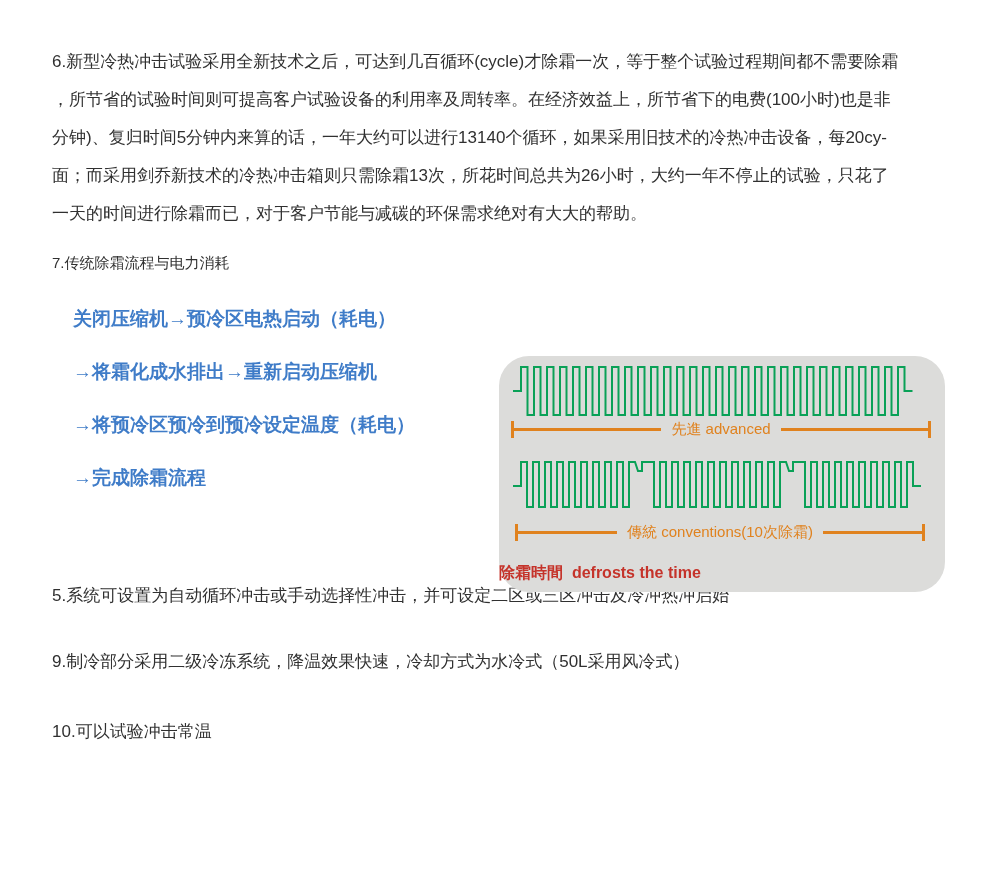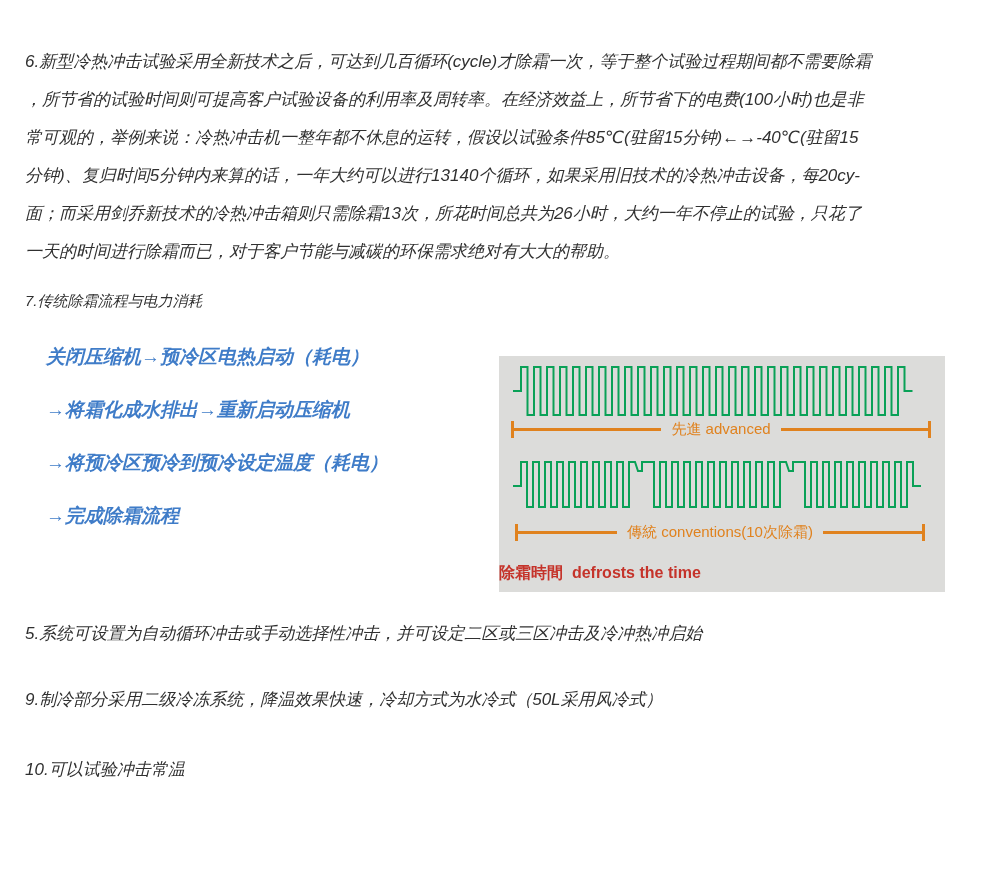--- a/index.html
+++ b/index.html
@@ -6,21 +6,21 @@
   html, body { background: #ffffff; }
   .page {
     position: relative;
     width: 1000px;
     height: 889px;
     background: #ffffff;
     font-family: "Liberation Sans", "DejaVu Sans", sans-serif;
     color: #303030;
     overflow: hidden;
   }
-  .content { padding: 43px 32px 0 25px; font-style: italic; }
+  .content { padding: 43px 32px 0 52px; }
 
   .para .line {
     font-size: 17px;
     line-height: 38px;
     height: 38px;
     white-space: nowrap;
   }
 
   .sec-title {
     font-size: 15px;
@@ -48,20 +48,21 @@
   .sec-10 { margin-top: 32px; }
 
   
   .diagram {
     position: absolute;
     left: 499px;
     top: 356px;
     width: 446px;
     height: 236px;
     background: var(--diagram-bg, #dcdcda);
+    border-radius: 30px;
   }
   .wave { position: absolute; left: 0; width: 426px; height: 52px; }
   .wave-1 { top: 9px; }
   .wave-2 { top: 104px; }
 
   .dim {
     position: absolute;
     height: 20px;
     display: flex;
     align-items: center;
@@ -90,21 +91,20 @@
 </style>
 </head>
 <body>
 
 <div class="page" style="color: rgb(48, 48, 48);">
   <div class="content">
 
     <div class="para">
       <div class="line">6.新型冷热冲击试验采用全新技术之后，可达到几百循环(cycle)才除霜一次，等于整个试验过程期间都不需要除霜</div>
       <div class="line">，所节省的试验时间则可提高客户试验设备的利用率及周转率。在经济效益上，所节省下的电费(100小时)也是非</div>
-      <div class="line">常可观的，举例来说：冷热冲击机一整年都不休息的运转，假设以试验条件85℃(驻留15分钟)←→-40℃(驻留15</div>
       <div class="line">分钟)、复归时间5分钟内来算的话，一年大约可以进行13140个循环，如果采用旧技术的冷热冲击设备，每20cy-</div>
       <div class="line">面；而采用剑乔新技术的冷热冲击箱则只需除霜13次，所花时间总共为26小时，大约一年不停止的试验，只花了</div>
       <div class="line">一天的时间进行除霜而已，对于客户节能与减碳的环保需求绝对有大大的帮助。</div>
     </div>
 
     <div class="sec-title">7.传统除霜流程与电力消耗</div>
 
     <div class="steps">
       <div class="step">关闭压缩机→预冷区电热启动（耗电）</div>
       <div class="step">→将霜化成水排出→重新启动压缩机</div>

